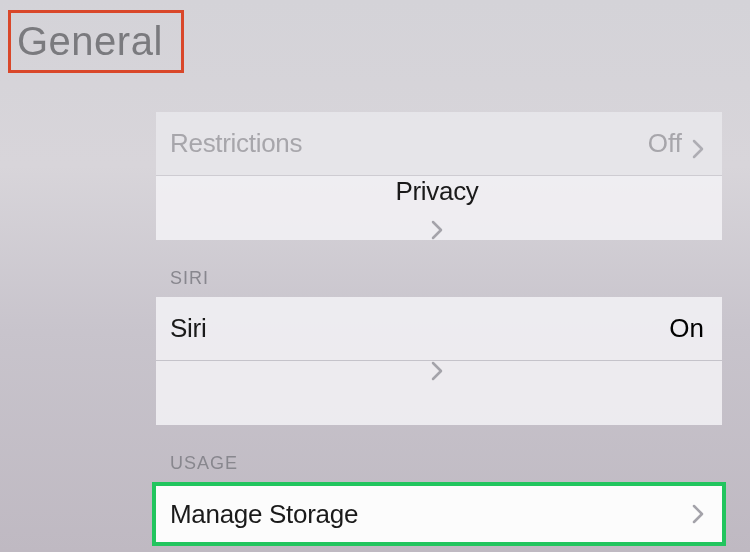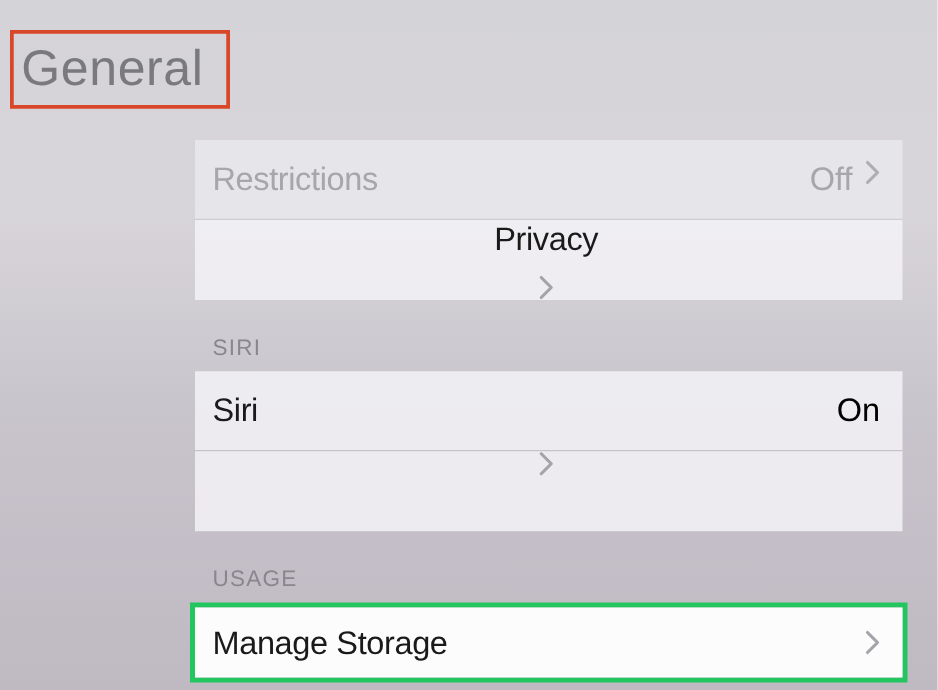--- a/index.html
+++ b/index.html
@@ -12,21 +12,21 @@
       width: 750px;
       height: 552px;
       background: linear-gradient(180deg, #d4d3d8 0%, #d8d5da 30%, #c8c4cc 60%, #bfb9c2 100%);
       font-family: -apple-system, BlinkMacSystemFont, "Helvetica Neue", Arial, sans-serif;
       position: relative;
       overflow: hidden;
     }
     
     .page-title-wrap {
       position: absolute;
-      top: 24px;
+      top: 10px;
       left: 8px;
       border: 3px solid #d9472a;
       padding: 6px 18px 6px 6px;
     }
     
     .page-title {
       font-size: 40px;
       font-weight: 400;
       color: #7a7a7e;
       letter-spacing: 0.5px;
@@ -61,21 +61,21 @@
     
     .row-label {
       font-size: 26px;
       font-weight: 400;
       color: #1a1a1a;
       letter-spacing: -0.3px;
     }
     
     .row-right {
       display: flex;
-      align-items: flex-start;
+      align-items: flex-end;
       gap: 10px;
     }
     
     .row-value {
       font-size: 26px;
       color: #000000;
       font-weight: 400;
     }
     
     .chevron {

